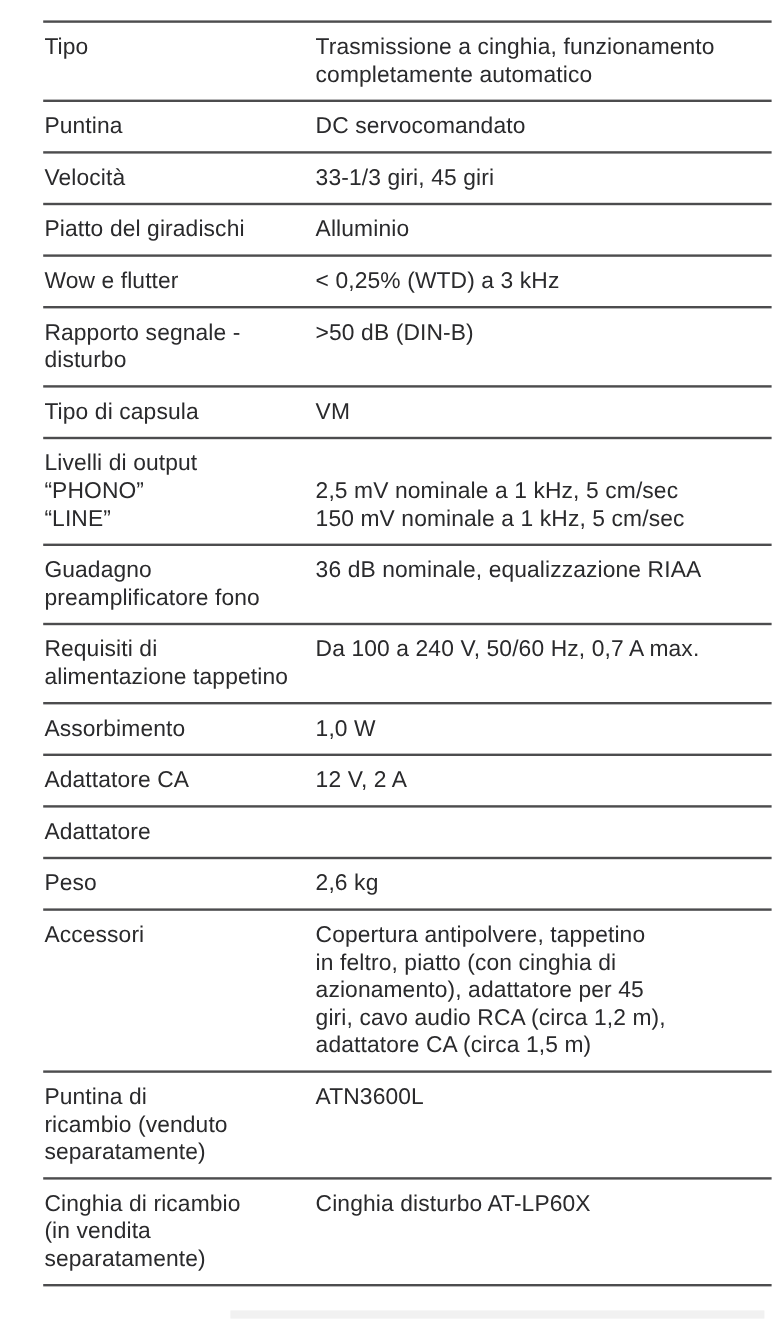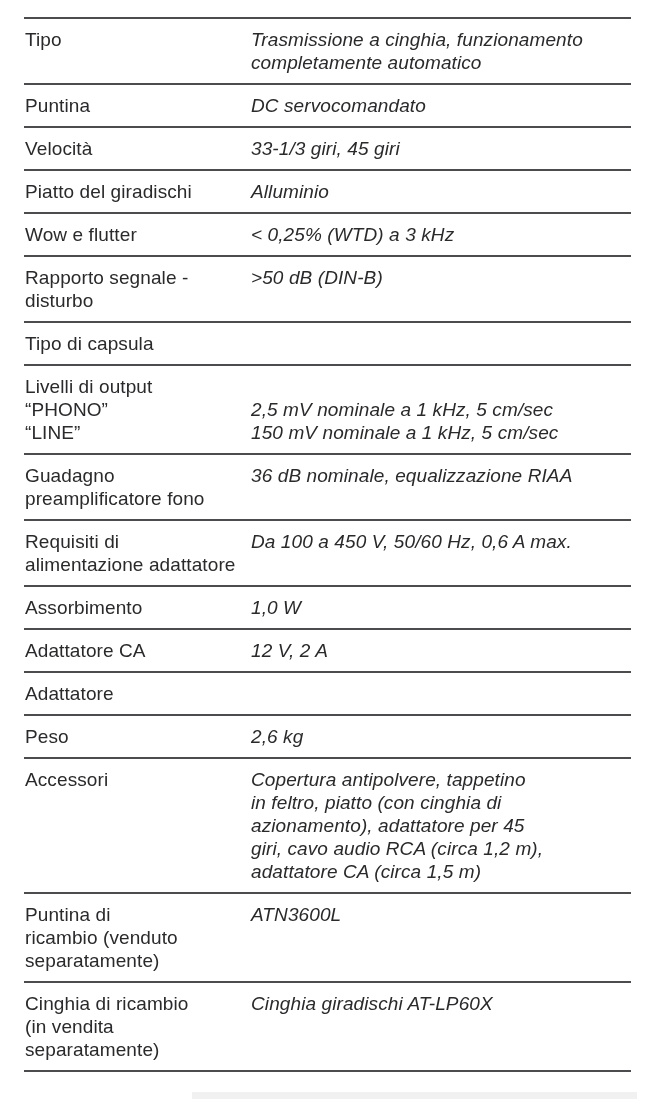--- a/index.html
+++ b/index.html
@@ -15,21 +15,21 @@
   }
   body {
     position: relative;
     height: 1099px;
     overflow: hidden;
     font-family: "Liberation Sans", "DejaVu Sans", sans-serif;
     color: var(--text);
   }
   .spec-table {
     position: absolute;
-    left: 24px;
+    left: 36px;
     top: 17px;
     width: 607px;
     border-bottom: 2px solid var(--divider);
     font-size: 19px;
     line-height: 23px;
   }
   .spec-row {
     display: flex;
     align-items: flex-start;
     border-top: 2px solid var(--divider);
@@ -38,21 +38,20 @@
   .spec-label {
     width: 226px;
     flex: 0 0 226px;
     white-space: pre-line;
     letter-spacing: 0.1px;
   }
   .spec-value {
     flex: 1;
     white-space: pre-line;
     letter-spacing: 0.1px;
-    font-style: italic;
   }
   .bottom-partial-bar {
     position: absolute;
     left: 192px;
     top: 1092px;
     width: 445px;
     height: 7px;
     background: var(--bar);
   }
 </style>
@@ -87,41 +86,42 @@
   </div>
 
   <div class="spec-row">
     <div class="spec-label">Rapporto segnale -
 disturbo</div>
     <div class="spec-value">&gt;50 dB (DIN-B)</div>
   </div>
 
   <div class="spec-row">
     <div class="spec-label">Tipo di capsula</div>
+    <div class="spec-value">VM</div>
   </div>
 
   <div class="spec-row">
     <div class="spec-label">Livelli di output
 “PHONO”
 “LINE”</div>
     <div class="spec-value">
 2,5 mV nominale a 1 kHz, 5 cm/sec
 150 mV nominale a 1 kHz, 5 cm/sec</div>
   </div>
 
   <div class="spec-row">
     <div class="spec-label">Guadagno
 preamplificatore fono</div>
     <div class="spec-value">36 dB nominale, equalizzazione RIAA</div>
   </div>
 
   <div class="spec-row">
     <div class="spec-label">Requisiti di
-alimentazione adattatore</div>
-    <div class="spec-value">Da 100 a 450 V, 50/60 Hz, 0,6 A max.</div>
+alimentazione tappetino</div>
+    <div class="spec-value">Da 100 a 240 V, 50/60 Hz, 0,7 A max.</div>
   </div>
 
   <div class="spec-row">
     <div class="spec-label">Assorbimento</div>
     <div class="spec-value">1,0 W</div>
   </div>
 
   <div class="spec-row">
     <div class="spec-label">Adattatore CA</div>
     <div class="spec-value">12 V, 2 A</div>
@@ -149,17 +149,17 @@
     <div class="spec-label">Puntina di
 ricambio (venduto
 separatamente)</div>
     <div class="spec-value">ATN3600L</div>
   </div>
 
   <div class="spec-row">
     <div class="spec-label">Cinghia di ricambio
 (in vendita
 separatamente)</div>
-    <div class="spec-value">Cinghia giradischi AT-LP60X</div>
+    <div class="spec-value">Cinghia disturbo AT-LP60X</div>
   </div>
 </div>
 
 <div class="bottom-partial-bar"></div>
 
 </body></html>

